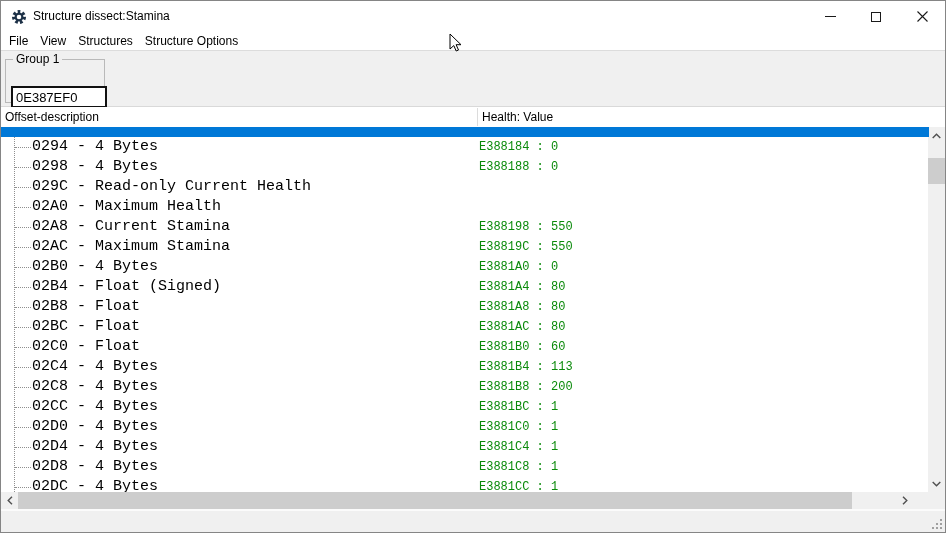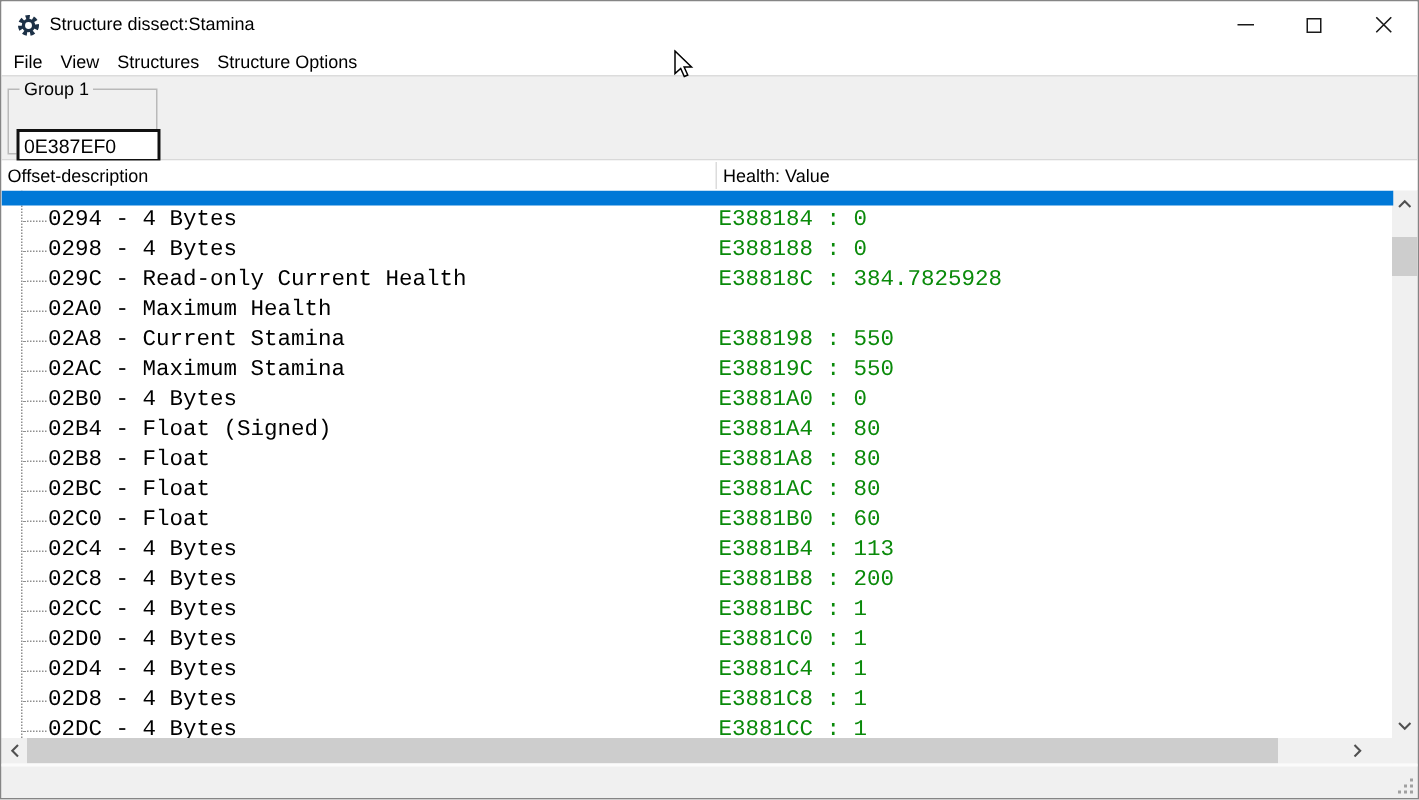--- a/index.html
+++ b/index.html
@@ -36,21 +36,21 @@
   .colheader .hdr-left{position:absolute;left:4px;top:0;line-height:20px;font-size:12px;color:#000;white-space:nowrap;}
   .colheader .hdr-right{position:absolute;left:481px;top:0;line-height:20px;font-size:12px;color:#000;white-space:nowrap;}
   .hdr-divider{position:absolute;left:476px;top:1px;width:1px;height:18px;background:#dcdcdc;}
   
   .list{position:absolute;left:1px;top:127px;width:928px;height:365px;background:#fff;overflow:hidden;}
   .sel-band{position:absolute;left:0;top:0;width:100%;height:10px;background:#0078d7;z-index:2;}
   .tree-trunk{position:absolute;left:13px;top:0;height:365px;width:0;border-left:1px dotted #8f8f8f;z-index:1;}
   .row{position:absolute;left:0;width:100%;height:20px;z-index:3;}
   .connector{position:absolute;left:14px;top:10px;width:16px;height:0;border-top:1px dotted #8f8f8f;}
   .cell-left{position:absolute;left:31px;top:0;line-height:20px;font-family:"Liberation Mono",monospace;font-size:15px;color:#000;white-space:pre;}
-  .cell-right{position:absolute;left:478px;top:0;line-height:20px;font-family:"Liberation Mono",monospace;font-size:15px;color:#0a8a0a;white-space:pre;}
+  .cell-right{position:absolute;left:478px;top:0;line-height:20px;font-family:"Liberation Mono",monospace;font-size:12px;color:#0a8a0a;white-space:pre;}
   
   .vscroll{position:absolute;right:1px;top:127px;width:17px;height:365px;background:#f0f0f0;}
   .vscroll .sb-btn{position:absolute;left:0;width:17px;height:17px;display:flex;align-items:center;justify-content:center;}
   .vscroll .sb-up{top:0;}
   .vscroll .sb-down{bottom:0;}
   .vscroll .sb-thumb{position:absolute;left:0;top:31px;width:17px;height:26px;background:#cdcdcd;}
   .hscroll{position:absolute;left:1px;top:492px;width:928px;height:17px;background:#f0f0f0;}
   .hscroll .sb-btn{position:absolute;top:0;width:17px;height:17px;display:flex;align-items:center;justify-content:center;}
   .hscroll .sb-left{left:0;}
   .hscroll .sb-right{right:16px;}
@@ -117,21 +117,20 @@
           <span class="cell-right">E388184 : 0</span>
         </div>
         <div class="row" style="top: 30px;">
           <span class="connector"></span>
           <span class="cell-left">0298 - 4 Bytes</span>
           <span class="cell-right">E388188 : 0</span>
         </div>
         <div class="row" style="top: 50px;">
           <span class="connector"></span>
           <span class="cell-left">029C - Read-only Current Health</span>
-          <span class="cell-right">E38818C : 384.7825928</span>
         </div>
         <div class="row" style="top: 70px;">
           <span class="connector"></span>
           <span class="cell-left">02A0 - Maximum Health</span>
         </div>
         <div class="row" style="top: 90px;">
           <span class="connector"></span>
           <span class="cell-left">02A8 - Current Stamina</span>
           <span class="cell-right">E388198 : 550</span>
         </div>

